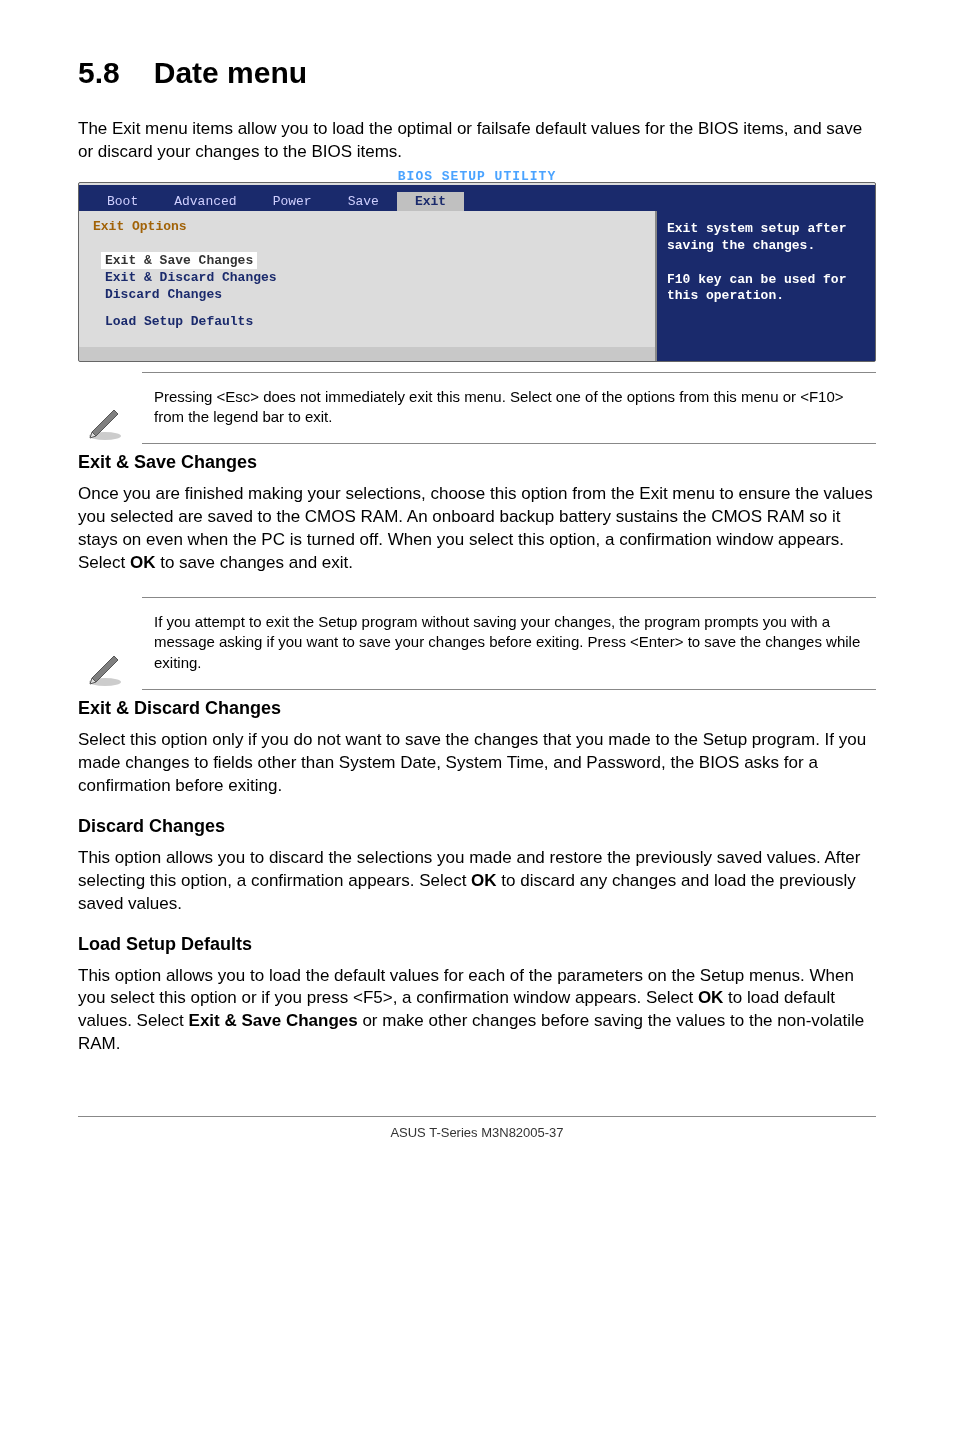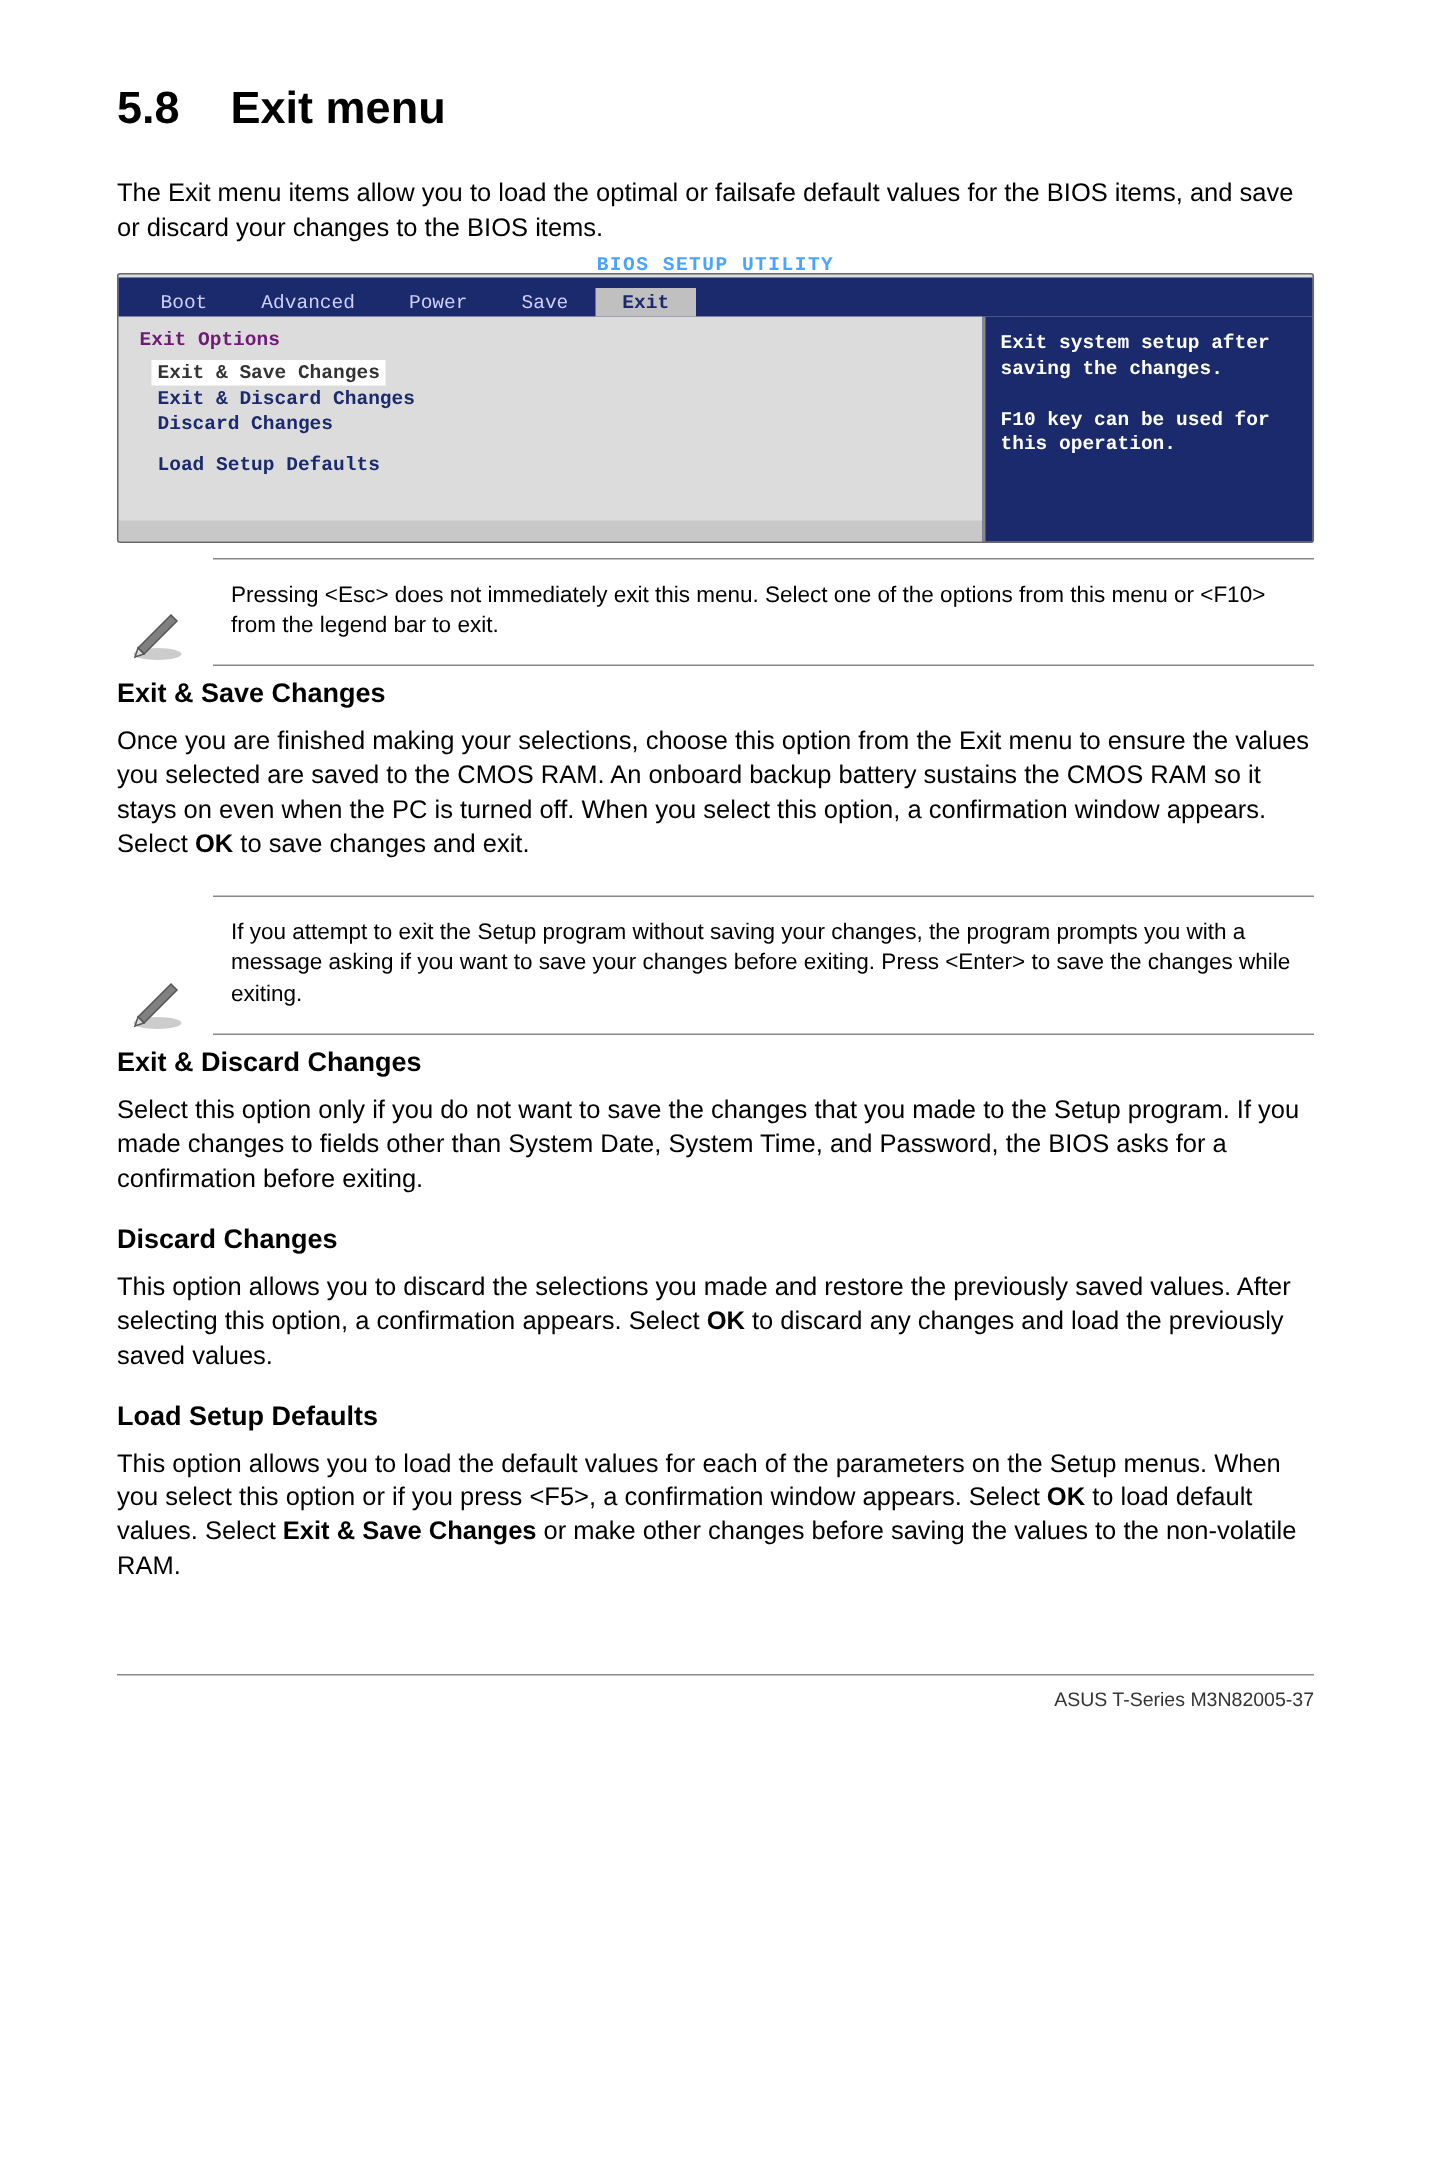--- a/index.html
+++ b/index.html
@@ -67,22 +67,22 @@
   }
   .bios-left {
     flex: 1;
     padding: 8px 14px 28px 14px;
     font-family: "Courier New", monospace;
     font-size: 13px;
     font-weight: bold;
     color: #1a2a6c;
   }
   .bios-heading {
-    color: #701a75;
-    margin-bottom: 6px;
+    color: #a16207;
+    margin-bottom: 18px;
   }
   .bios-item {
     padding: 1px 4px;
     margin-left: 8px;
     color: #1a2a6c;
   }
   .bios-item.sel {
     background: #ffffff;
     color: #333;
     display: inline-block;
@@ -129,33 +129,33 @@
   h3.sub {
     font-size: 18px;
     font-weight: bold;
     margin: 4px 0 10px 0;
   }
   .footer {
     border-top: 1px solid #888;
     margin-top: 60px;
     padding-top: 8px;
     display: flex;
-    justify-content: flex-end;
+    justify-content: center;
     font-size: 13px;
     color: #333;
   }
   strong { font-weight: bold; }
 </style>
 </head>
 <body>
 
 <div class="page">
 
   <h1 class="section-title">
-    <span class="section-num">5.8</span><span>Exit menu</span>
+    <span class="section-num">5.8</span><span>Date menu</span>
   </h1>
 
   <p class="body">The Exit menu items allow you to load the optimal or failsafe default values for the BIOS items, and save or discard your changes to the BIOS items.</p>
 
   <div class="bios-box" style="position:relative; padding-top:2px;">
     <div class="bios-title">BIOS SETUP UTILITY</div>
     <div class="bios-tabs">
       <span class="bios-tab">Boot</span>
       <span class="bios-tab">Advanced</span>
       <span class="bios-tab">Power</span>

